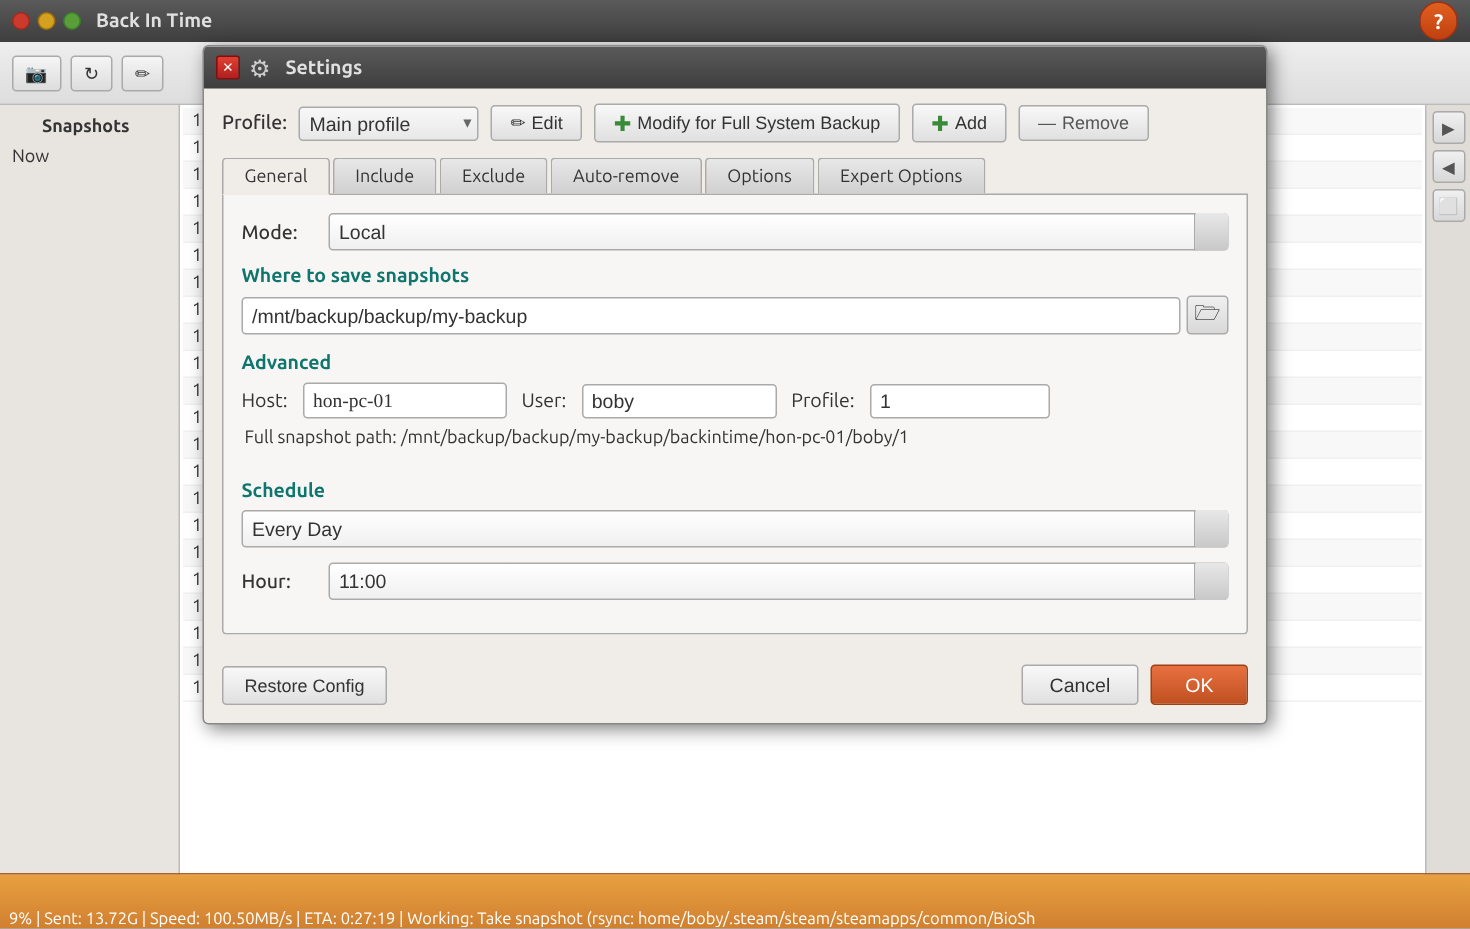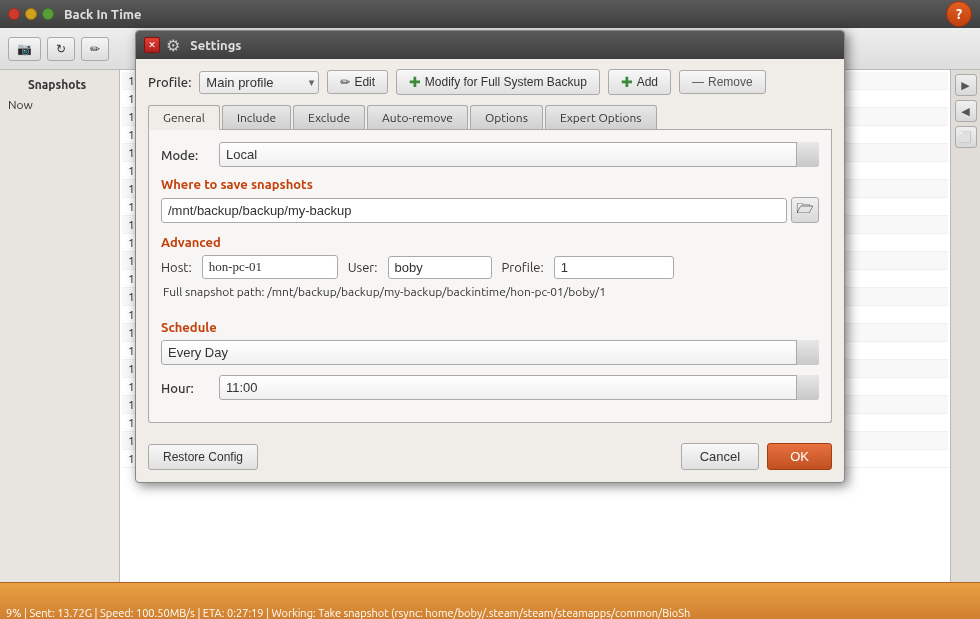--- a/index.html
+++ b/index.html
@@ -364,21 +364,21 @@
       align-items: center;
       pointer-events: none;
       font-size: 8px;
       color: #666;
       line-height: 1;
     }
 
     .section-title {
       font-size: 13px;
       font-weight: bold;
-      color: #c2410c;
+      color: #0f766e;
       margin-bottom: 6px;
       margin-top: 4px;
     }
 
     .path-row {
       display: flex;
       align-items: center;
       gap: 4px;
       margin-bottom: 12px;
     }
@@ -416,21 +416,21 @@
     }
     .text-input {
       background: white;
       border: 1px solid #aaa;
       border-radius: 3px;
       padding: 3px 6px;
       font-size: 13px;
       color: #333;
     }
     .host-input { width: 136px; font-family: Liberation Serif, serif; }
-    .user-input { width: 104px; }
+    .user-input { width: 130px; }
     .profile-input { width: 120px; }
 
     .full-path {
       font-size: 12px;
       color: #333;
       margin-bottom: 8px;
       padding-left: 2px;
     }
 
     .schedule-section { margin-bottom: 4px; }

